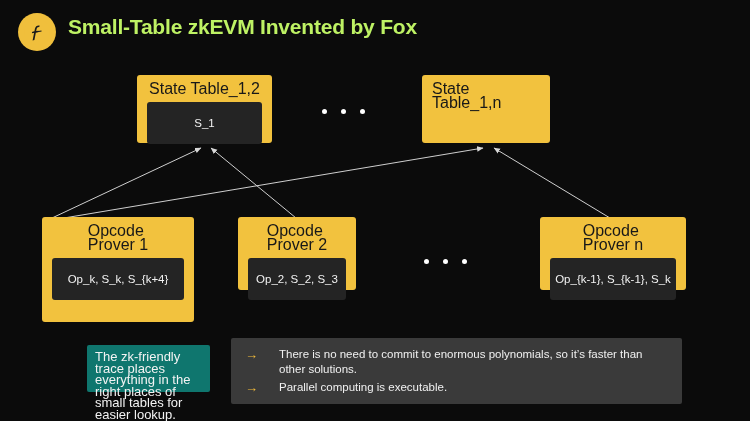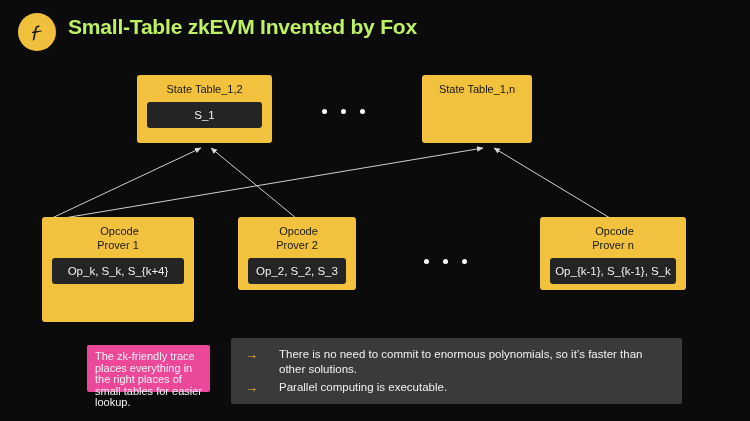--- a/index.html
+++ b/index.html
@@ -55,43 +55,43 @@
     background: #f2c23e;
     border-radius: 3px;
     box-sizing: border-box;
     padding: 7px 10px 9px 10px;
     display: flex;
     flex-direction: column;
     align-items: center;
   }
   .card-title {
     color: #181818;
-    font-size: 11px;
+    font-size: 16px;
     line-height: 14px;
-    text-align: right;
+    text-align: left;
     margin-bottom: 6px;
     white-space: pre-line;
   }
   .dark-row {
     background: #242424;
     border-radius: 3px;
     color: #f2f2f2;
     font-size: 11.5px;
     line-height: 14px;
     width: 100%;
     box-sizing: border-box;
     text-align: center;
-    padding: 6px 4px;
+    padding: 14px 4px;
     margin-bottom: 7px;
   }
   .dark-row:last-child { margin-bottom: 0; }
 
   
   #state-table-1 { left: 137px; top: 75px; width: 135px; height: 68px; }
-  #state-table-2 { left: 422px; top: 75px; width: 110px; height: 68px; }
+  #state-table-2 { left: 422px; top: 75px; width: 128px; height: 68px; }
 
   
   #prover-1 { left: 42px; top: 217px; width: 152px; height: 105px; }
   #prover-2 { left: 238px; top: 217px; width: 118px; height: 73px; }
   #prover-n { left: 540px; top: 217px; width: 146px; height: 73px; }
 
   
   .dots {
     position: absolute;
     display: flex;
@@ -116,26 +116,26 @@
     pointer-events: none;
   }
 
   
   #note-box {
     position: absolute;
     left: 87px;
     top: 345px;
     width: 123px;
     height: 47px;
-    background: #ec4899;
+    background: #0f766e;
     border-radius: 2px;
     box-sizing: border-box;
     padding: 6px 8px;
     color: #f3f3f3;
-    font-size: 11px;
+    font-size: 13px;
     line-height: 11.5px;
   }
 
   
   #bullet-box {
     position: absolute;
     left: 231px;
     top: 338px;
     width: 451px;
     height: 66px;

